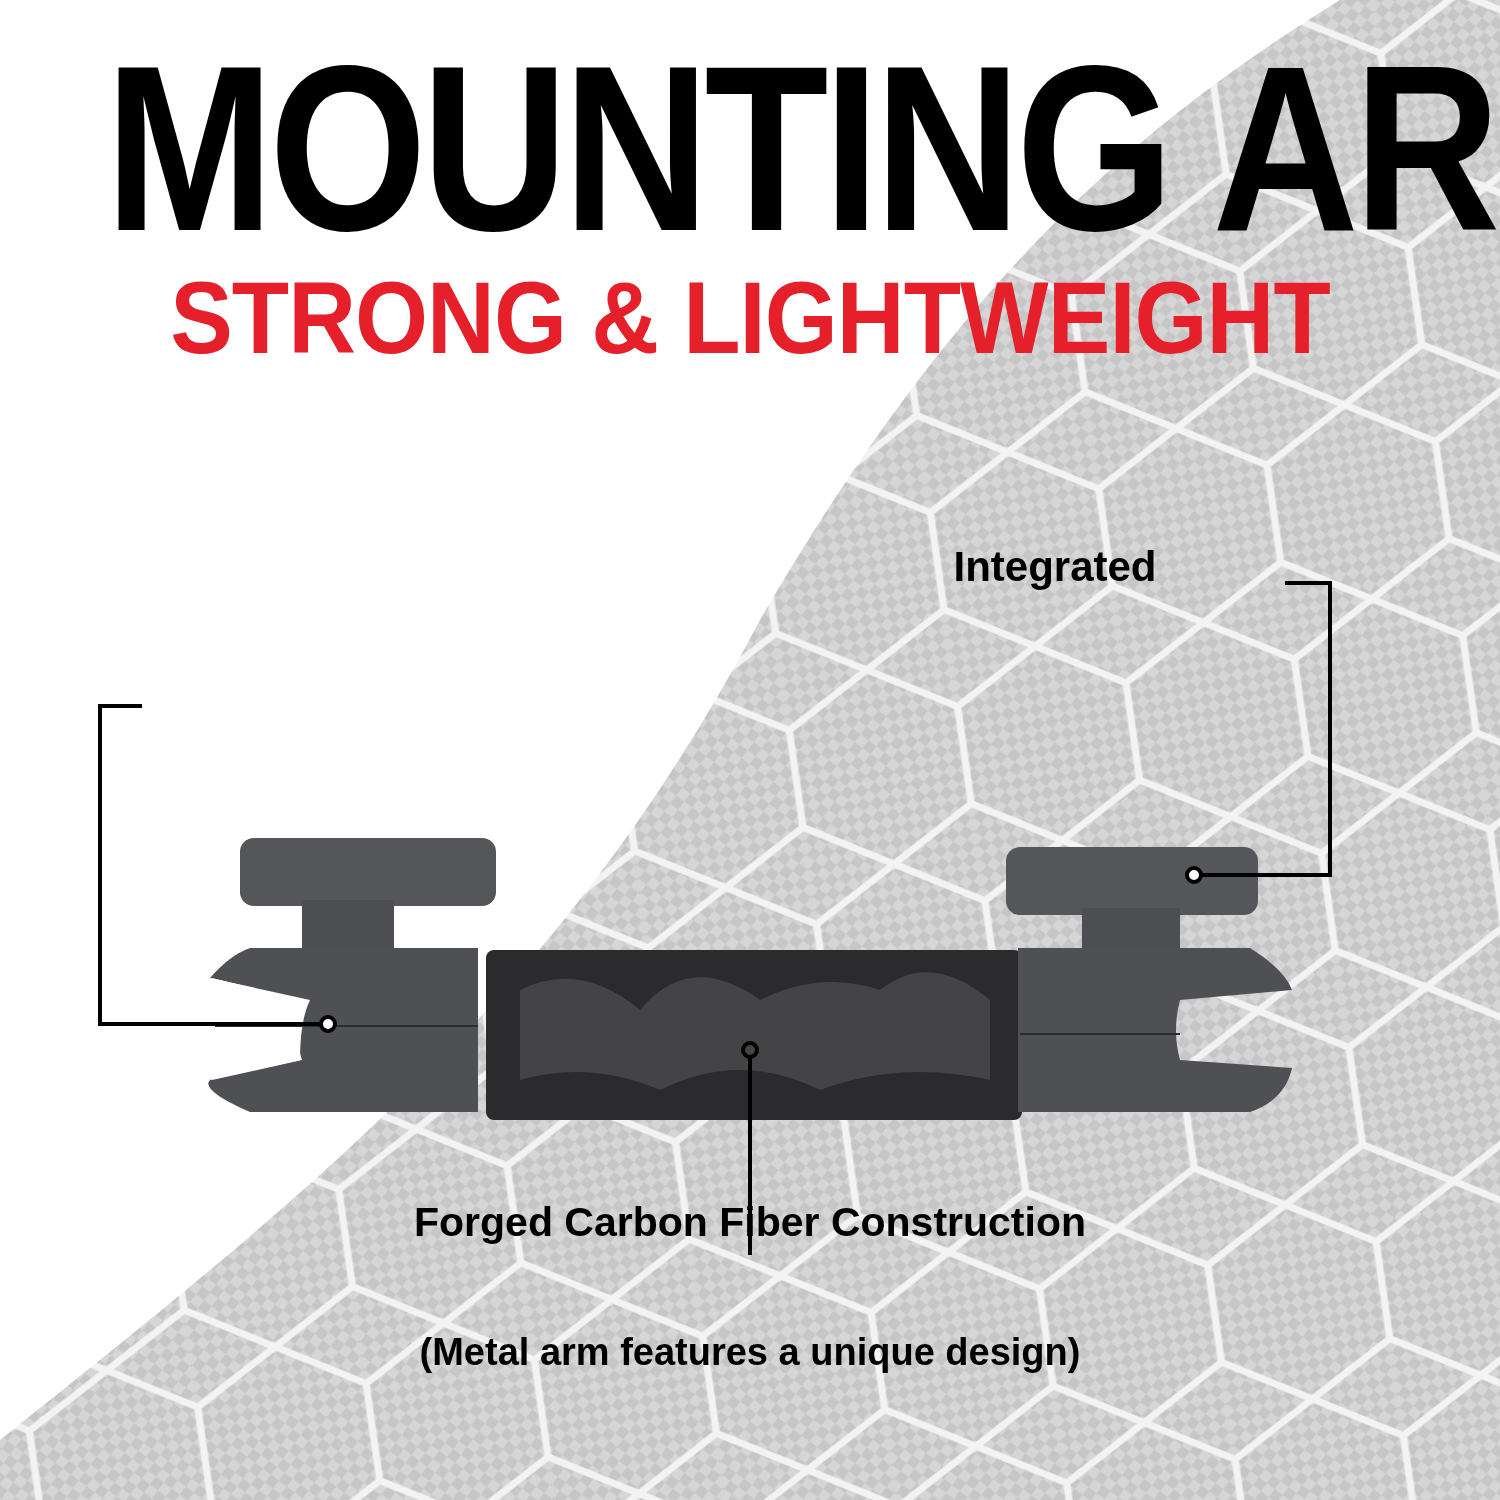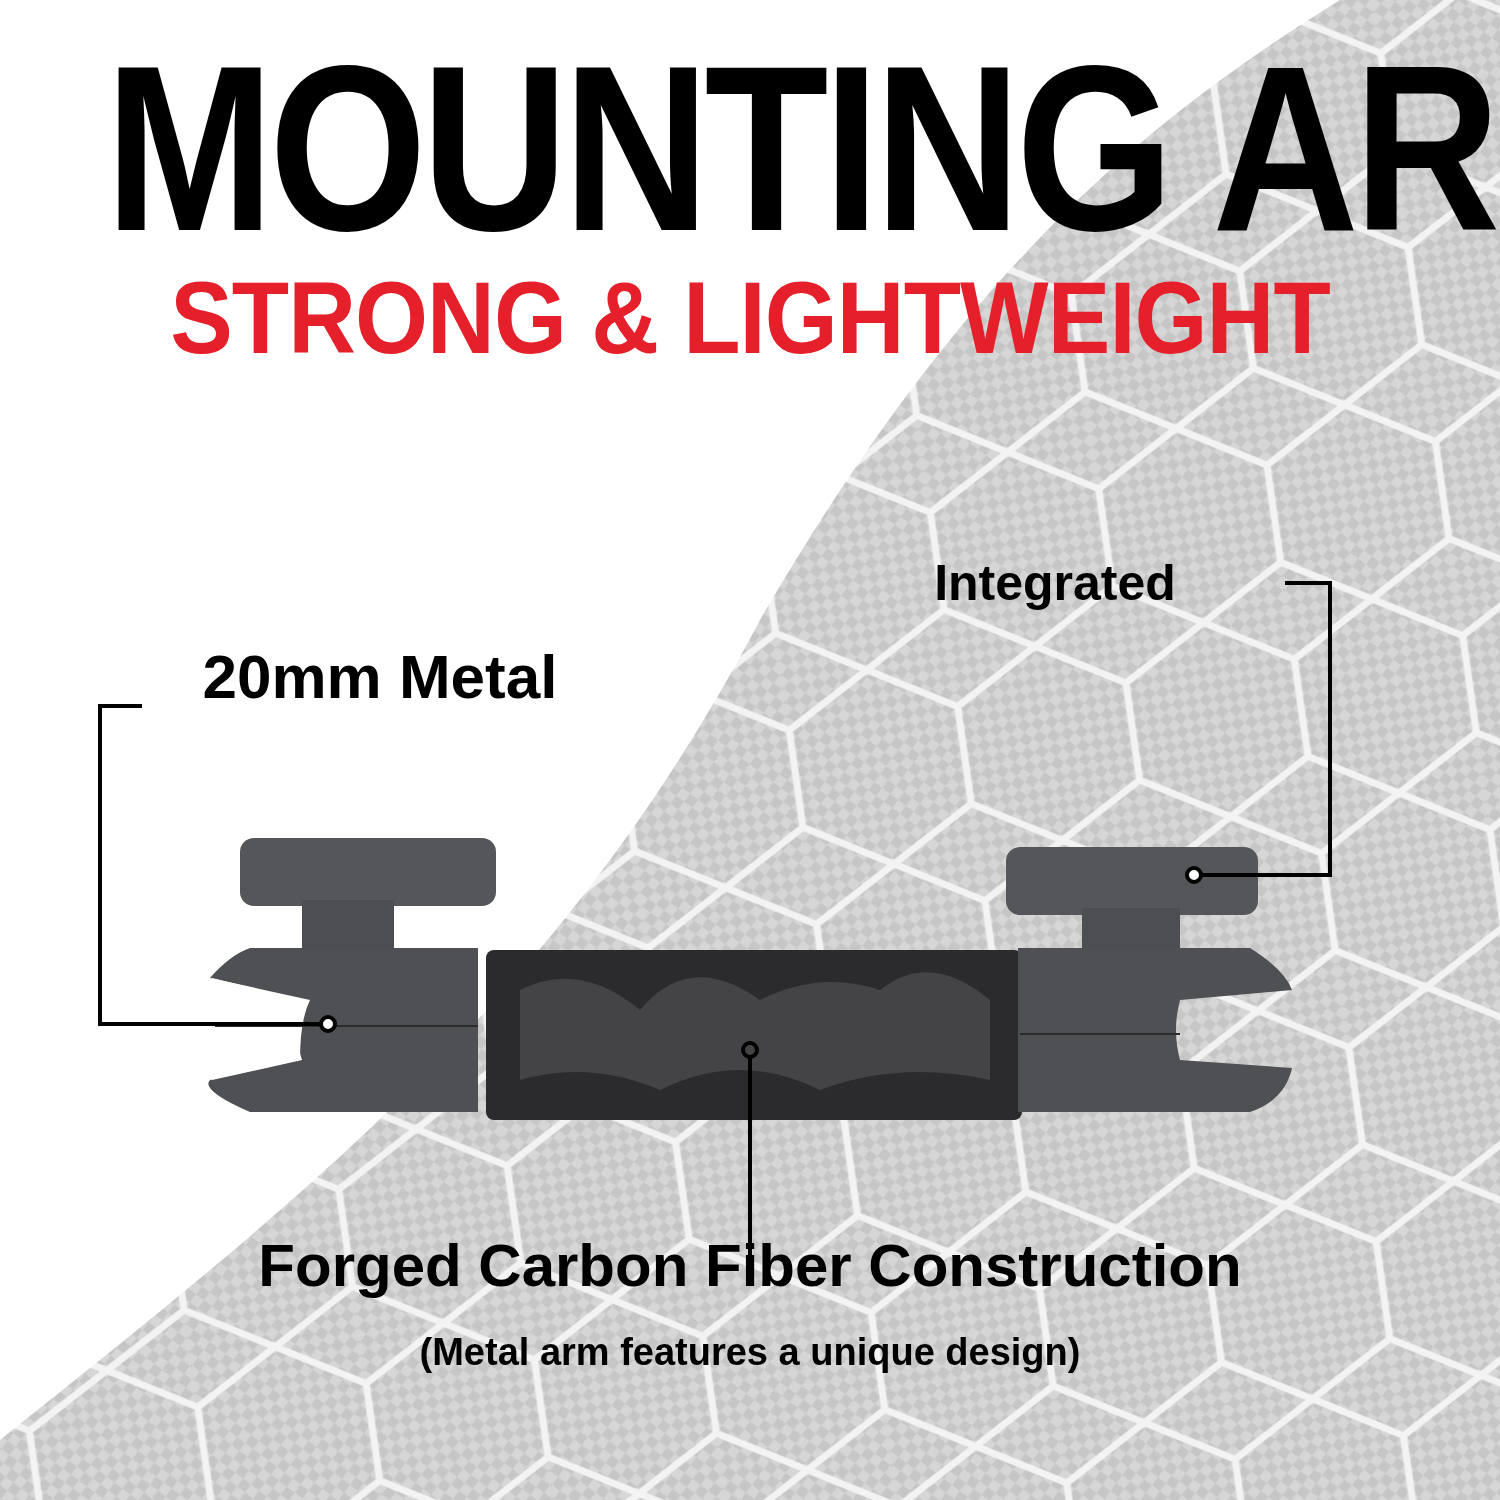--- a/index.html
+++ b/index.html
@@ -1,23 +1,23 @@
 <!DOCTYPE html>
 <html><head>
 <meta charset="utf-8">
 <style>
   html, body { margin:0; padding:0; }
   body { width:1500px; height:1500px; position:relative; overflow:hidden; background:#ffffff; font-family:"Liberation Sans", sans-serif; }
   .bg { position:absolute; inset:0; }
   .title { position:absolute; left:0; top:48px; width:1500px; text-align:center; font-family:"Liberation Sans", sans-serif; font-weight:700; font-size:236px; line-height:200px; letter-spacing:-6px; color:#000; transform:scaleX(0.86); transform-origin:center; white-space:nowrap; }
   .subtitle { position:absolute; left:0; top:268px; width:1500px; text-align:center; font-weight:700; font-size:102px; line-height:100px; color:#e5202a; transform:scaleX(0.92); transform-origin:center; white-space:nowrap; letter-spacing:-1px; }
   .label { position:absolute; font-weight:700; color:#000; text-align:center; white-space:nowrap; }
-  .lbl-thumb { left:820px; top:548px; width:470px; font-size:50px; line-height:70px; }
+  .lbl-thumb { left:820px; top:532px; width:470px; font-size:42px; line-height:70px; }
   .lbl-socket { left:150px; top:642px; width:460px; font-size:62px; line-height:70px; }
-  .lbl-carbon { left:150px; top:1234px; width:1200px; font-size:60px; line-height:64px; }
+  .lbl-carbon { left:150px; top:1190px; width:1200px; font-size:41px; line-height:64px; }
   .lbl-note { left:150px; top:1330px; width:1200px; font-size:38px; line-height:44px; }
   svg { position:absolute; left:0; top:0; }
 </style>
 </head>
 <body>
 
 <svg class="bg" width="1500" height="1500" viewBox="0 0 1500 1500">
   <defs>
     <pattern id="weave" width="14" height="14" patternUnits="userSpaceOnUse">
       <rect width="14" height="14" fill="#d6d6d6"></rect>
@@ -65,17 +65,16 @@
     <line x1="750" y1="1050" x2="750" y2="1255"></line>
     <circle cx="750" cy="1050" r="7" fill="#444" stroke-width="4"></circle>
   </g>
 </svg>
 
 <div class="label lbl-thumb">
   <div>Integrated</div>
 </div>
 
 <div class="label lbl-socket">
-  <div>20mm Metal</div>
 </div>
 
 <div class="label lbl-carbon">Forged Carbon Fiber Construction</div>
 <div class="label lbl-note">(Metal arm features a unique design)</div>
 
 </body></html>

